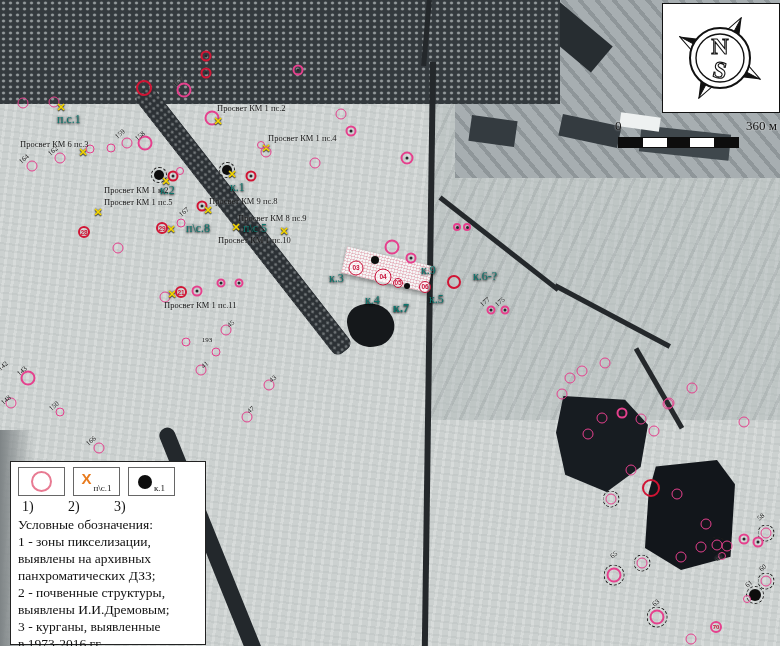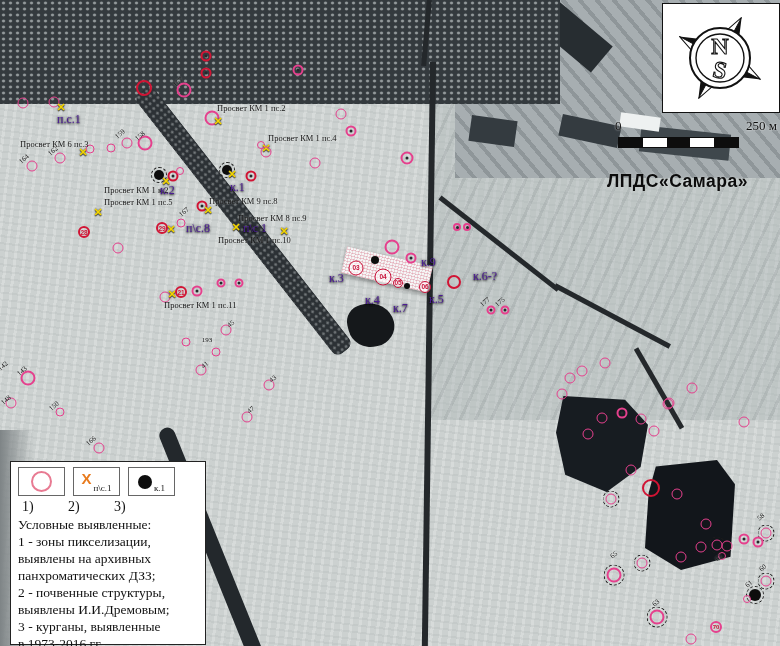--- a/index.html
+++ b/index.html
@@ -56,21 +56,21 @@
   .mk-bn{border:1.6px solid #c8123a;color:#c8123a;background:rgba(255,255,255,.55);
       font:bold 6.5px "Liberation Sans",sans-serif;}
   .mk-pn{border:2px solid #e5408d;color:#c8123a;font:bold 6px "Liberation Sans",sans-serif;}
   .mk-x{width:12px;height:12px;border:none!important;border-radius:0;color:#f2d400;
       font:bold 11px/12px "Liberation Sans",sans-serif;text-shadow:0 0 2px #444,0 1px 1px #333;}
   .mk.ring{outline:1.3px dashed #1c1c1c;outline-offset:2.5px;}
   .mnum{position:absolute;transform:translate(-50%,-50%) rotate(-40deg);color:#141414;
       font:7px "Liberation Serif",serif;z-index:11;text-shadow:0 0 2px rgba(255,255,255,.65);white-space:nowrap;}
   .lb{position:absolute;white-space:nowrap;z-index:12;text-align:center;}
   .lb-b{font:8.5px "Liberation Serif",serif;color:#141414;text-shadow:0 0 2px rgba(255,255,255,.55);}
-  .lb-w{font:12px "Liberation Serif",serif;color:#4c1d95;text-shadow:0 1px 2px rgba(0,0,0,.85),0 0 3px rgba(0,0,0,.6);}
+  .lb-w{font:12px "Liberation Serif",serif;color:#0f766e;text-shadow:0 1px 2px rgba(0,0,0,.85),0 0 3px rgba(0,0,0,.6);}
   .lb-s{font:bold 17.5px "Liberation Sans",sans-serif;color:#0c0c0c;letter-spacing:.5px;
       text-shadow:0 0 3px rgba(255,255,255,.35);}
   
   #compass-box{left:662px;top:3px;width:118px;height:110px;background:#fff;border:1.6px solid #111;
       box-sizing:border-box;z-index:20;}
   #scalebar{left:612px;top:118px;width:165px;height:34px;z-index:20;font:13px "Liberation Serif",serif;color:#0d0d0d;}
   #sb-zero{position:absolute;left:3px;top:0;text-shadow:0 0 2px #fff;}
   #sb-max{position:absolute;right:0;top:0;text-shadow:0 0 2px #fff;}
   #sb-bar{position:absolute;left:6px;top:19px;width:119px;height:9px;border:1.2px solid #0d0d0d;
       display:flex;background:#fff;}
@@ -253,30 +253,29 @@
       <div class="lb lb-b" style="left: 104px; top: 185px;">Просвет КМ 1 к.2</div>
       <div class="lb lb-b" style="left: 104px; top: 197px;">Просвет КМ 1 пс.5</div>
       <div class="lb lb-b" style="left: 209px; top: 196px;">Просвет КМ 9 пс.8</div>
       <div class="lb lb-b" style="left: 238px; top: 213px;">Просвет КМ 8 пс.9</div>
       <div class="lb lb-b" style="left: 218px; top: 235px;">Просвет КМ 1 пс.10</div>
       <div class="lb lb-b" style="left: 164px; top: 300px;">Просвет КМ 1 пс.11</div>
       <div class="lb lb-w" style="left: 57px; top: 112px;">п.с.1</div>
       <div class="lb lb-w" style="left: 160px; top: 183px;">к.2</div>
       <div class="lb lb-w" style="left: 230px; top: 180px;">к.1</div>
       <div class="lb lb-w" style="left: 186px; top: 221px;">п\с.8</div>
-      <div class="lb lb-w" style="left: 243px; top: 221px;">п\с 1</div>
+      <div class="lb lb-w" style="left: 243px; top: 221px;">п\с 5</div>
       <div class="lb lb-w" style="left: 329px; top: 271px;">к.3</div>
       <div class="lb lb-w" style="left: 365px; top: 293px;">к.4</div>
-      <div class="lb lb-w" style="left: 393px; top: 301px;">к.7</div>
+      <div class="lb lb-w" style="left: 393px; top: 301px; font-weight: bold;">к.7</div>
       <div class="lb lb-w" style="left: 429px; top: 292px;">к.5</div>
-      <div class="lb lb-w" style="left: 421px; top: 255px;">к.9</div>
+      <div class="lb lb-w" style="left: 421px; top: 263px;">к.9</div>
       <div class="lb lb-w" style="left: 473px; top: 269px;">к.6-?</div>
     </div>
 
-  <div class="lb lb-s" style="left:607px;top:171px;">ЛПДС«Самара»</div>
 
   <div class="abs" id="compass-box">
     <svg width="115" height="107" viewBox="0 0 115 107">
       <g transform="rotate(28 57 54)">
         <g id="arrows">
           <g>
             <polygon points="57,8 47,34 57,28" fill="#fff" stroke="#111" stroke-width="1"></polygon>
             <polygon points="57,8 67,34 57,28" fill="#111"></polygon>
           </g>
           <g transform="rotate(90 57 54)">
@@ -295,21 +294,21 @@
       </g>
       <circle cx="57" cy="54" r="30" fill="#fff" stroke="#111" stroke-width="2"></circle>
       <circle cx="57" cy="54" r="24" fill="none" stroke="#111" stroke-width="1.4"></circle>
       <text x="57" y="50" text-anchor="middle" font-family="Liberation Serif, serif" font-size="24" font-weight="bold" fill="#fff" stroke="#111" stroke-width="1.1">N</text>
       <text x="57" y="74" text-anchor="middle" font-family="Liberation Serif, serif" font-size="24" font-weight="bold" fill="#fff" stroke="#111" stroke-width="1.1" transform="rotate(12 57 66)">S</text>
     </svg>
   </div>
 
   <div class="abs" id="scalebar">
     <span id="sb-zero">0</span>
-    <span id="sb-max">250 м</span>
+    <span id="sb-max">360 м</span>
     <div id="sb-bar">
       <span></span>
         <span></span>
         <span></span>
         <span></span>
         <span></span>
     </div>
   </div>
 
   <div class="abs" id="legend">
@@ -324,21 +323,21 @@
       <div class="leg-sym">
         <span class="leg-dot"></span>
         <span class="leg-sub">к.1</span>
       </div>
     </div>
     <div id="leg-nums">
       <span>1)</span>
       <span>2)</span>
       <span>3)</span>
     </div>
-    <div id="leg-title">Условные выявленные:</div>
+    <div id="leg-title">Условные обозначения:</div>
     <div id="leg-lines">1 - зоны пикселизации,
 выявлены на архивных
 панхроматических ДЗЗ;
 2 - почвенные структуры,
 выявлены И.И.Дремовым;
 3 - курганы, выявленные
 в 1973-2016 гг.</div>
   </div>
 </div>
 

